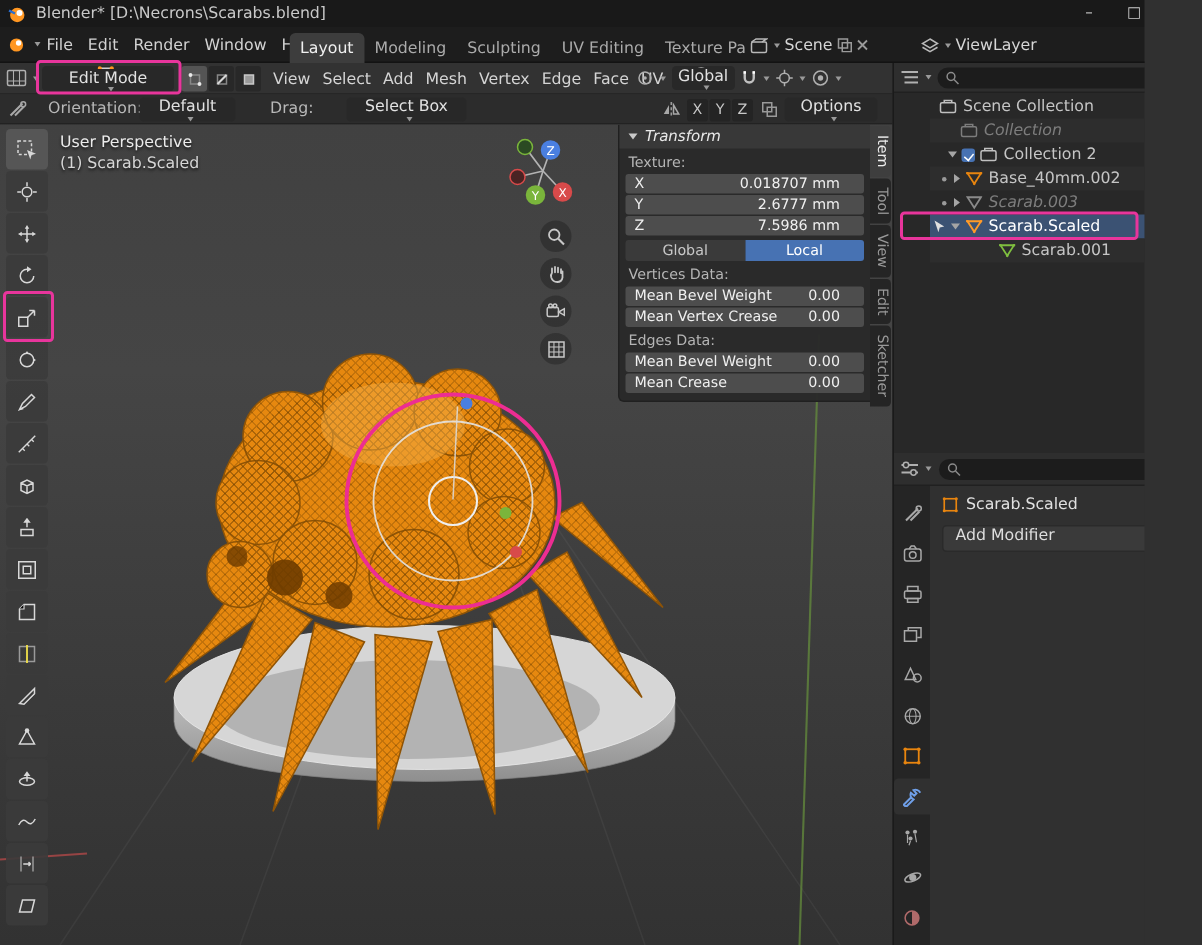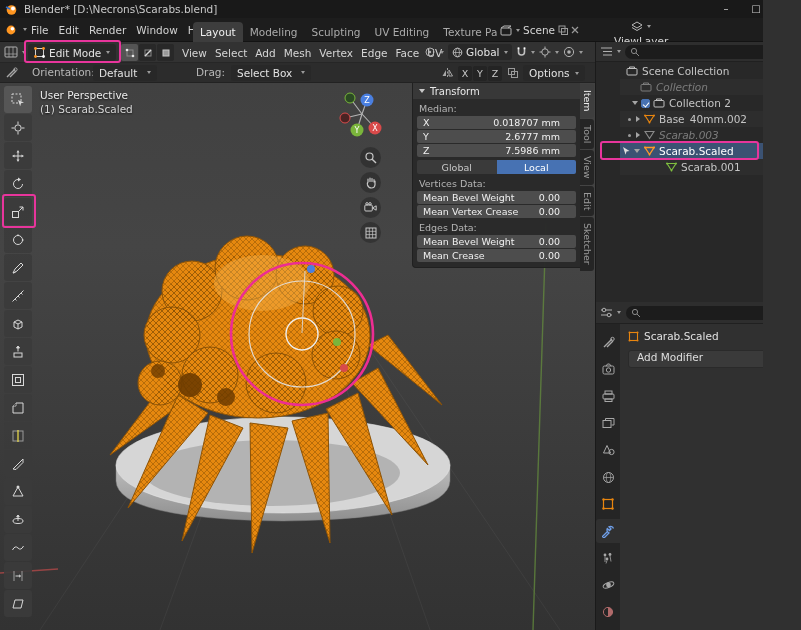--- a/index.html
+++ b/index.html
@@ -18,50 +18,50 @@
   .win-btn { width:30px; height:18px; text-align:center; line-height:17px; font-size:10px; color:#c9c9c9; }
 
   
   .menubar { position:absolute; left:0; top:18px; width:801px; height:24px; background:#1d1d1d; border-bottom:1px solid #131313; }
   .mb-menus { position:absolute; left:26px; top:0; height:24px; display:flex; align-items:center; }
   .mb-menu { padding:0 5px; font-size:10.5px; color:#d2d2d2; }
   .mb-tabs { position:absolute; left:193px; top:0; width:305px; height:24px; display:flex; align-items:flex-end; overflow:hidden; white-space:nowrap; }
   .ws-tab { padding:0 7px; height:20px; line-height:20px; font-size:10.5px; color:#ababab; border-radius:4px 4px 0 0; flex:none; }
   .ws-tab.active { background:#3d3d3d; color:#f0f0f0; }
   .mb-scene { position:absolute; left:500px; top:3px; height:18px; display:flex; align-items:center; gap:3px; }
-  .mb-vl { position:absolute; left:614px; top:3px; height:18px; display:flex; align-items:center; gap:3px;flex-direction:column; }
+  .mb-vl { position:absolute; left:614px; top:3px; height:18px; display:flex; align-items:center; gap:3px; }
   .mb-right { position:absolute; right:5px; top:3px; height:18px; display:flex; align-items:center; gap:4px; }
   .mb-label { font-size:10.5px; color:#d6d6d6; }
   .mini-ic { display:inline-flex; align-items:center; justify-content:center; }
 
   
   .toolrow1 { position:absolute; left:0; top:42px; width:595px; height:21px; background:#323232; border-bottom:1px solid #262626; }
   .toolrow2 { position:absolute; left:0; top:63px; width:595px; height:20px; background:#2c2c2c; border-bottom:1px solid #222; }
-  .pill { background:#282828; border-radius:3px; display:flex; align-items:center; height:17px; padding:0 6px; color:#e2e2e2; font-size:10.5px; }
+  .pill { background:#282828; border-radius:3px; display:flex; align-items:center; height:17px; padding:0 6px; color:#e2e2e2; font-size:10.5px;flex-direction:column; }
   .hmenu { padding:0 4px; font-size:10.5px; color:#d5d5d5; }
   .selmode-btn { width:17px; height:17px; background:#282828; border-radius:2px; display:flex; align-items:center; justify-content:center; margin-right:1px; }
   .selmode-btn.on { background:#545454; }
   .axis-btn { width:14px; height:15px; background:#242424; border-radius:2px; color:#c8c8c8; font-size:9.5px; display:flex; align-items:center; justify-content:center; margin-right:1px; }
   .th2-label { font-size:10.5px; color:#b8b8b8; }
 
   
   .viewport { position:absolute; left:0; top:83px; width:595px; height:547px; background:linear-gradient(180deg,#414141 0%,#454545 30%,#323232 100%); overflow:hidden; }
   .vp-text { position:absolute; left:40px; top:6px; text-shadow:0 1px 2px rgba(0,0,0,.7); }
   .vp-text .l1 { font-size:10.5px; color:#ececec; }
   .vp-text .l2 { font-size:10.5px; color:#d6d6d6; margin-top:2px; }
   .toolbar { position:absolute; left:4px; top:3px; width:30px; display:flex; flex-direction:column; gap:1px; z-index:5; }
   .tool-btn { width:28px; height:27px; background:#3b3b3bE6; border-radius:3px; display:flex; align-items:center; justify-content:center; }
   .tool-btn.active { background:#565656; }
   .gizmo { position:absolute; left:338px; top:4px; z-index:4; }
   .nav-icons { position:absolute; left:360px; top:64px; display:flex; flex-direction:column; gap:4px; z-index:4; }
   .nav-ic { width:21px; height:21px; border-radius:50%; background:rgba(30,30,30,.45); display:flex; align-items:center; justify-content:center; }
 
   
   .npanel { position:absolute; left:412px; top:0; width:168px; background:rgba(41,41,41,.97); border-left:1px solid #202020; border-bottom:1px solid #202020; border-radius:0 0 0 4px; z-index:6; padding-bottom:4px; }
-  .np-head { height:16px; background:#383838; display:flex; align-items:center; padding:0 6px; font-size:10px; color:#e8e8e8; border-radius:0 0 0 0; }
+  .np-head { height:16px; background:#383838; display:flex; align-items:center; padding:0 6px; font-size:10px; color:#e8e8e8; border-radius:0 0 0 0;font-style:italic; }
   .np-head .tri { width:0; height:0; border-left:3.5px solid transparent; border-right:3.5px solid transparent; border-top:4.5px solid #c8c8c8; margin-right:5px; }
   .np-sec { font-size:9.5px; color:#b5b5b5; margin:4px 6px 2px; }
   .np-row { display:flex; align-items:center; height:13px; background:#4d4d4d; border-radius:2px; margin:1px 4px; font-size:9.5px; color:#f0f0f0; }
   .np-row .k { padding-left:6px; flex:1; white-space:nowrap; }
   .np-row .v { padding-right:16px; text-align:right; white-space:nowrap; }
   .np-seg { display:flex; margin:3px 4px; height:14px; }
   .np-seg div { flex:1; display:flex; align-items:center; justify-content:center; font-size:9.5px; }
   .np-seg .g { background:#3a3a3a; color:#c8c8c8; border-radius:2px 0 0 2px; }
   .np-seg .l { background:#4772b3; color:#fff; border-radius:0 2px 2px 0; }
   .ntabs { position:absolute; left:580px; top:1px; width:14px; display:flex; flex-direction:column; gap:1px; z-index:6; }
@@ -287,21 +287,21 @@
         <svg width="13" height="12">
           <path d="M2 10 L10 2 M5 10 L11 4" stroke="#a8a8a8" stroke-width="1.4"></path>
           <circle cx="10.5" cy="2.5" r="1.6" fill="none" stroke="#a8a8a8"></circle>
         </svg>
       </span>
     <span class="abs th2-label" style="left:32px;top:3px">Orientation:</span>
     <div class="pill abs" style="left:93px;top:1.5px;width:64px;height:16px">
       <span style="flex:1">Default</span>
         <span class="caret sm"></span>
     </div>
-    <span class="abs th2-label" style="left:196px;top:3px">Drag:</span>
+    <span class="abs th2-label" style="left:180px;top:3px">Drag:</span>
     <div class="pill abs" style="left:231px;top:1.5px;width:80px;height:16px">
       <span style="flex:1">Select Box</span>
         <span class="caret sm"></span>
     </div>
     <div class="abs flex" style="right:10px;top:2px;gap:4px">
       <span class="mini-ic">
           <svg width="13" height="12">
             <path d="M6.5 1 V11" stroke="#9a9a9a" stroke-dasharray="2 1.5"></path>
             <path d="M5 3 L1.5 9 L5 9 Z" fill="#a8a8a8"></path>
             <path d="M8 3 L11.5 9 L8 9 Z" fill="none" stroke="#a8a8a8"></path>
@@ -558,21 +558,21 @@
             <path d="M1 4.3 H11 M1 7.6 H11 M4.3 1 V11 M7.6 1 V11" stroke="#c8c8c8" stroke-width="0.7"></path>
           </svg>
         </div>
     </div>
 
     <div class="npanel">
       <div class="np-head">
           <span class="tri"></span>
           <span>Transform</span>
         </div>
-      <div class="np-sec">Median:</div>
+      <div class="np-sec">Texture:</div>
       <div class="np-row">
           <span class="k">X</span>
           <span class="v">0.018707 mm</span>
         </div>
       <div class="np-row">
           <span class="k">Y</span>
           <span class="v">2.6777 mm</span>
         </div>
       <div class="np-row">
           <span class="k">Z</span>

